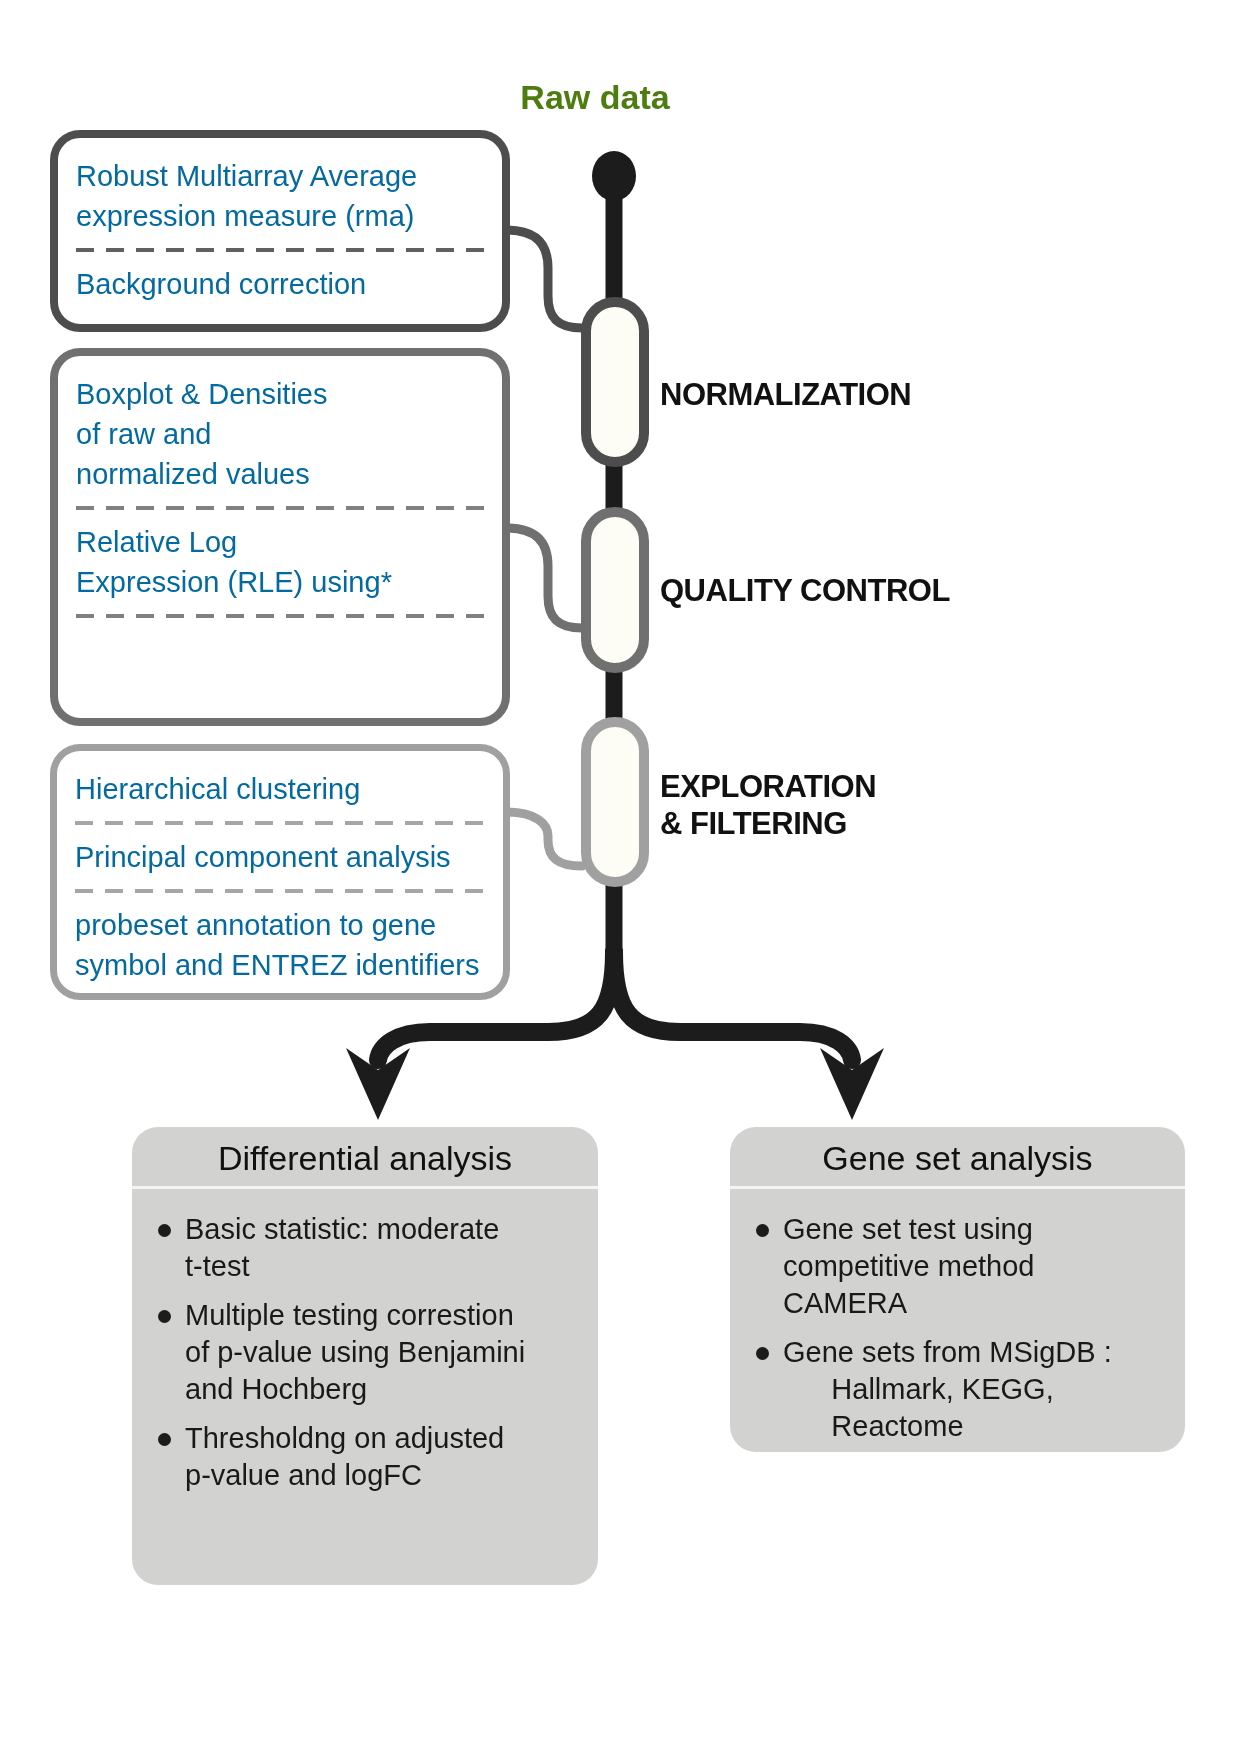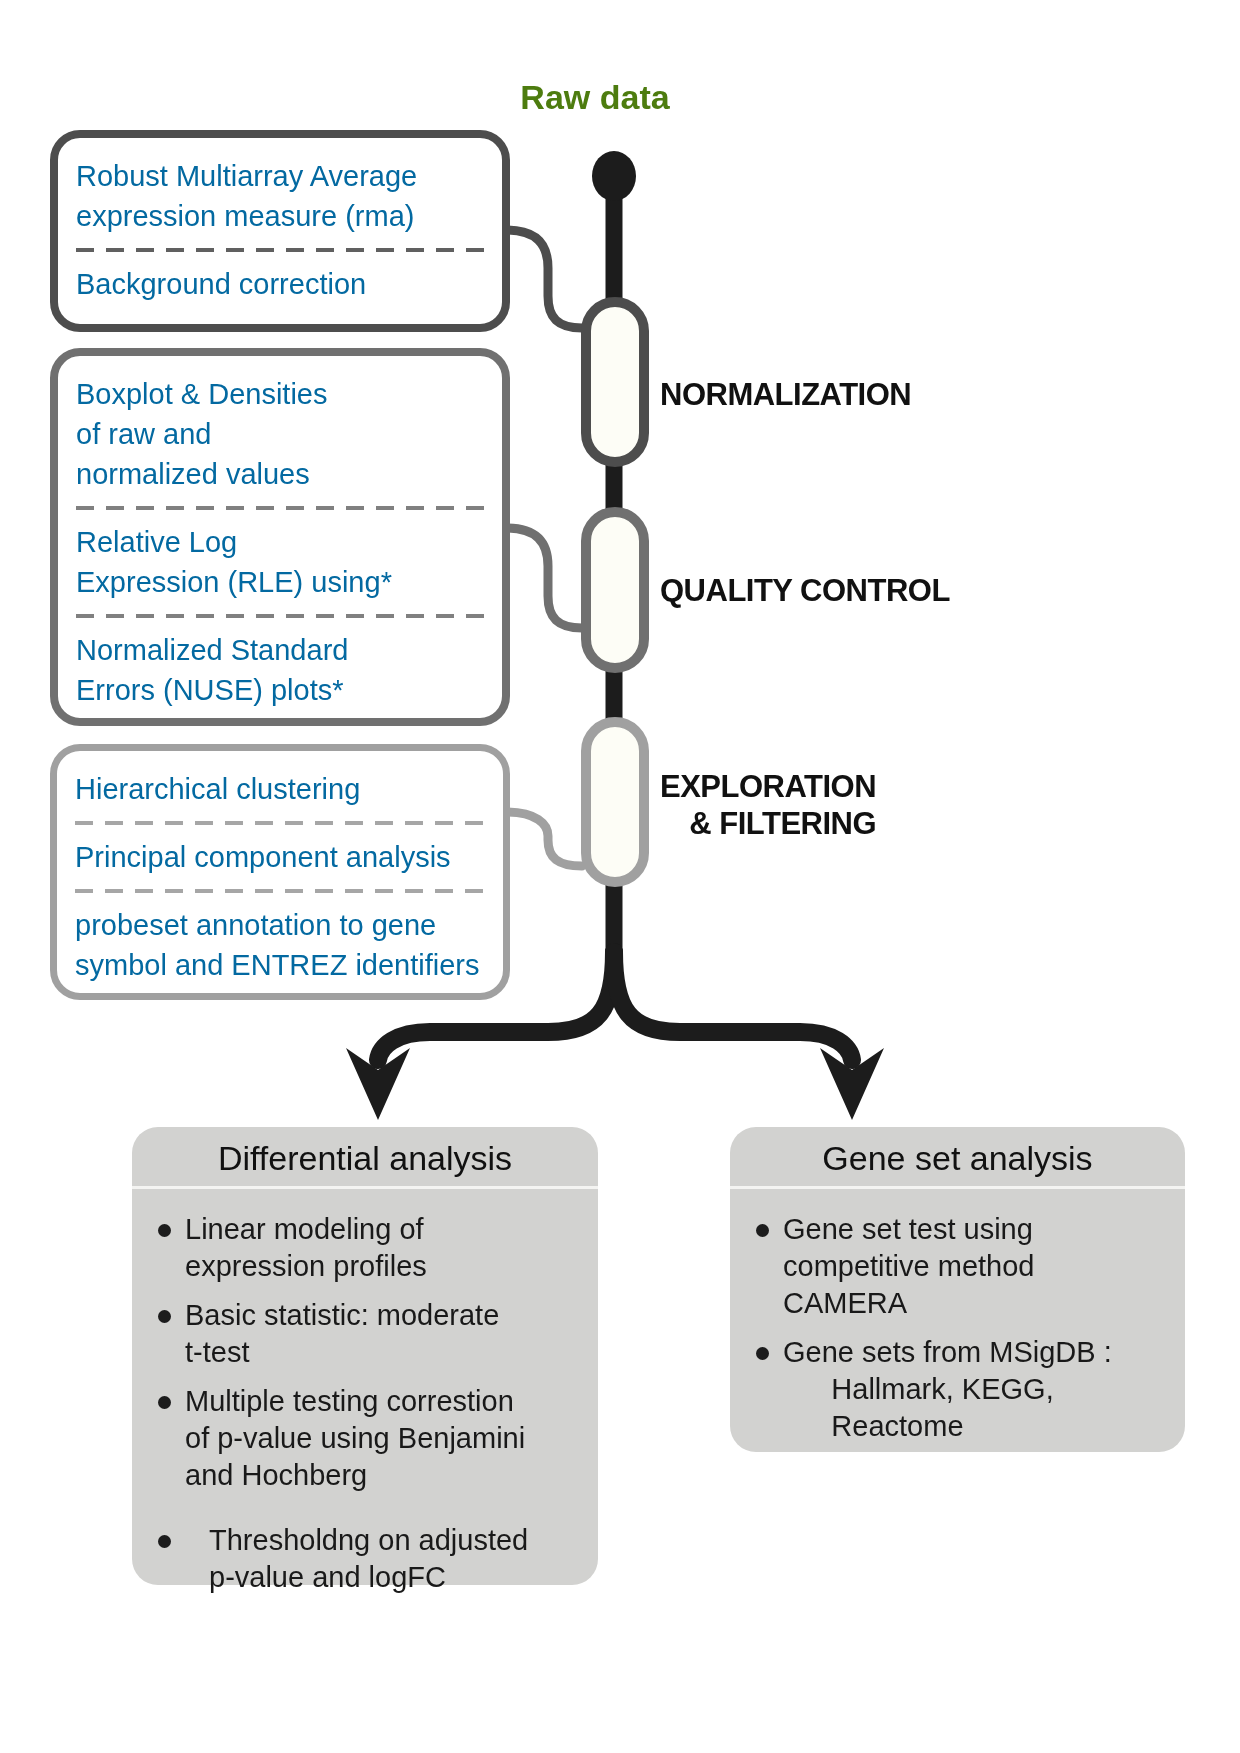--- a/index.html
+++ b/index.html
@@ -43,21 +43,21 @@
   .box1{top:130px;height:202px;border-width:8px;border-color:var(--stage1);}
   .box2{top:348px;height:378px;border-width:8px;border-color:var(--stage2);}
   .box3{top:744px;height:256px;border-width:7px;border-color:var(--stage3);}
   .box1 .dash{background:repeating-linear-gradient(90deg,var(--dash1) 0 18px,transparent 18px 30px);}
   .box2 .dash{background:repeating-linear-gradient(90deg,var(--dash2) 0 18px,transparent 18px 30px);}
   .box3 .dash{background:repeating-linear-gradient(90deg,var(--dash3) 0 18px,transparent 18px 30px);}
 
   .stage-label{
     position:absolute;left:660px;z-index:2;
     font-size:31px;font-weight:700;letter-spacing:-0.5px;color:#111;
-    line-height:37px;white-space:pre-line;text-align:right;
+    line-height:37px;white-space:pre-line;
   }
   .lbl1{top:376px;}
   .lbl2{top:572px;}
   .lbl3{top:768px;}
 
   .panel{
     position:absolute;box-sizing:border-box;z-index:1;
     background:var(--panel_fill);border-radius:26px;
   }
   .panel .ptitle{
@@ -113,46 +113,39 @@
   </div>
 
   <div class="stage-box box2">
     <div class="sec">Boxplot &amp; Densities
 of raw and
 normalized values</div>
     <div class="dash"></div>
     <div class="sec">Relative Log
 Expression (RLE) using*</div>
     <div class="dash"></div>
-    <div class="sec">Normalized Standard
-Errors (NUSE) plots*</div>
   </div>
 
   <div class="stage-box box3">
     <div class="sec">Hierarchical clustering</div>
     <div class="dash"></div>
     <div class="sec">Principal component analysis</div>
     <div class="dash"></div>
     <div class="sec">probeset annotation to gene
 symbol and ENTREZ identifiers</div>
   </div>
 
   <div class="stage-label lbl1">NORMALIZATION</div>
   <div class="stage-label lbl2">QUALITY CONTROL</div>
   <div class="stage-label lbl3">EXPLORATION
 &amp; FILTERING</div>
 
   <div class="panel panel-diff">
     <div class="ptitle">Differential analysis</div>
     <ul>
-      <li>
-        <span class="bdot"></span>
-        <span class="btext">Linear modeling of
-expression profiles</span>
-      </li>
       <li>
         <span class="bdot"></span>
         <span class="btext">Basic statistic: moderate
 t-test</span>
       </li>
       <li>
         <span class="bdot"></span>
         <span class="btext">Multiple testing correstion
 of p-value using Benjamini
 and Hochberg</span>

